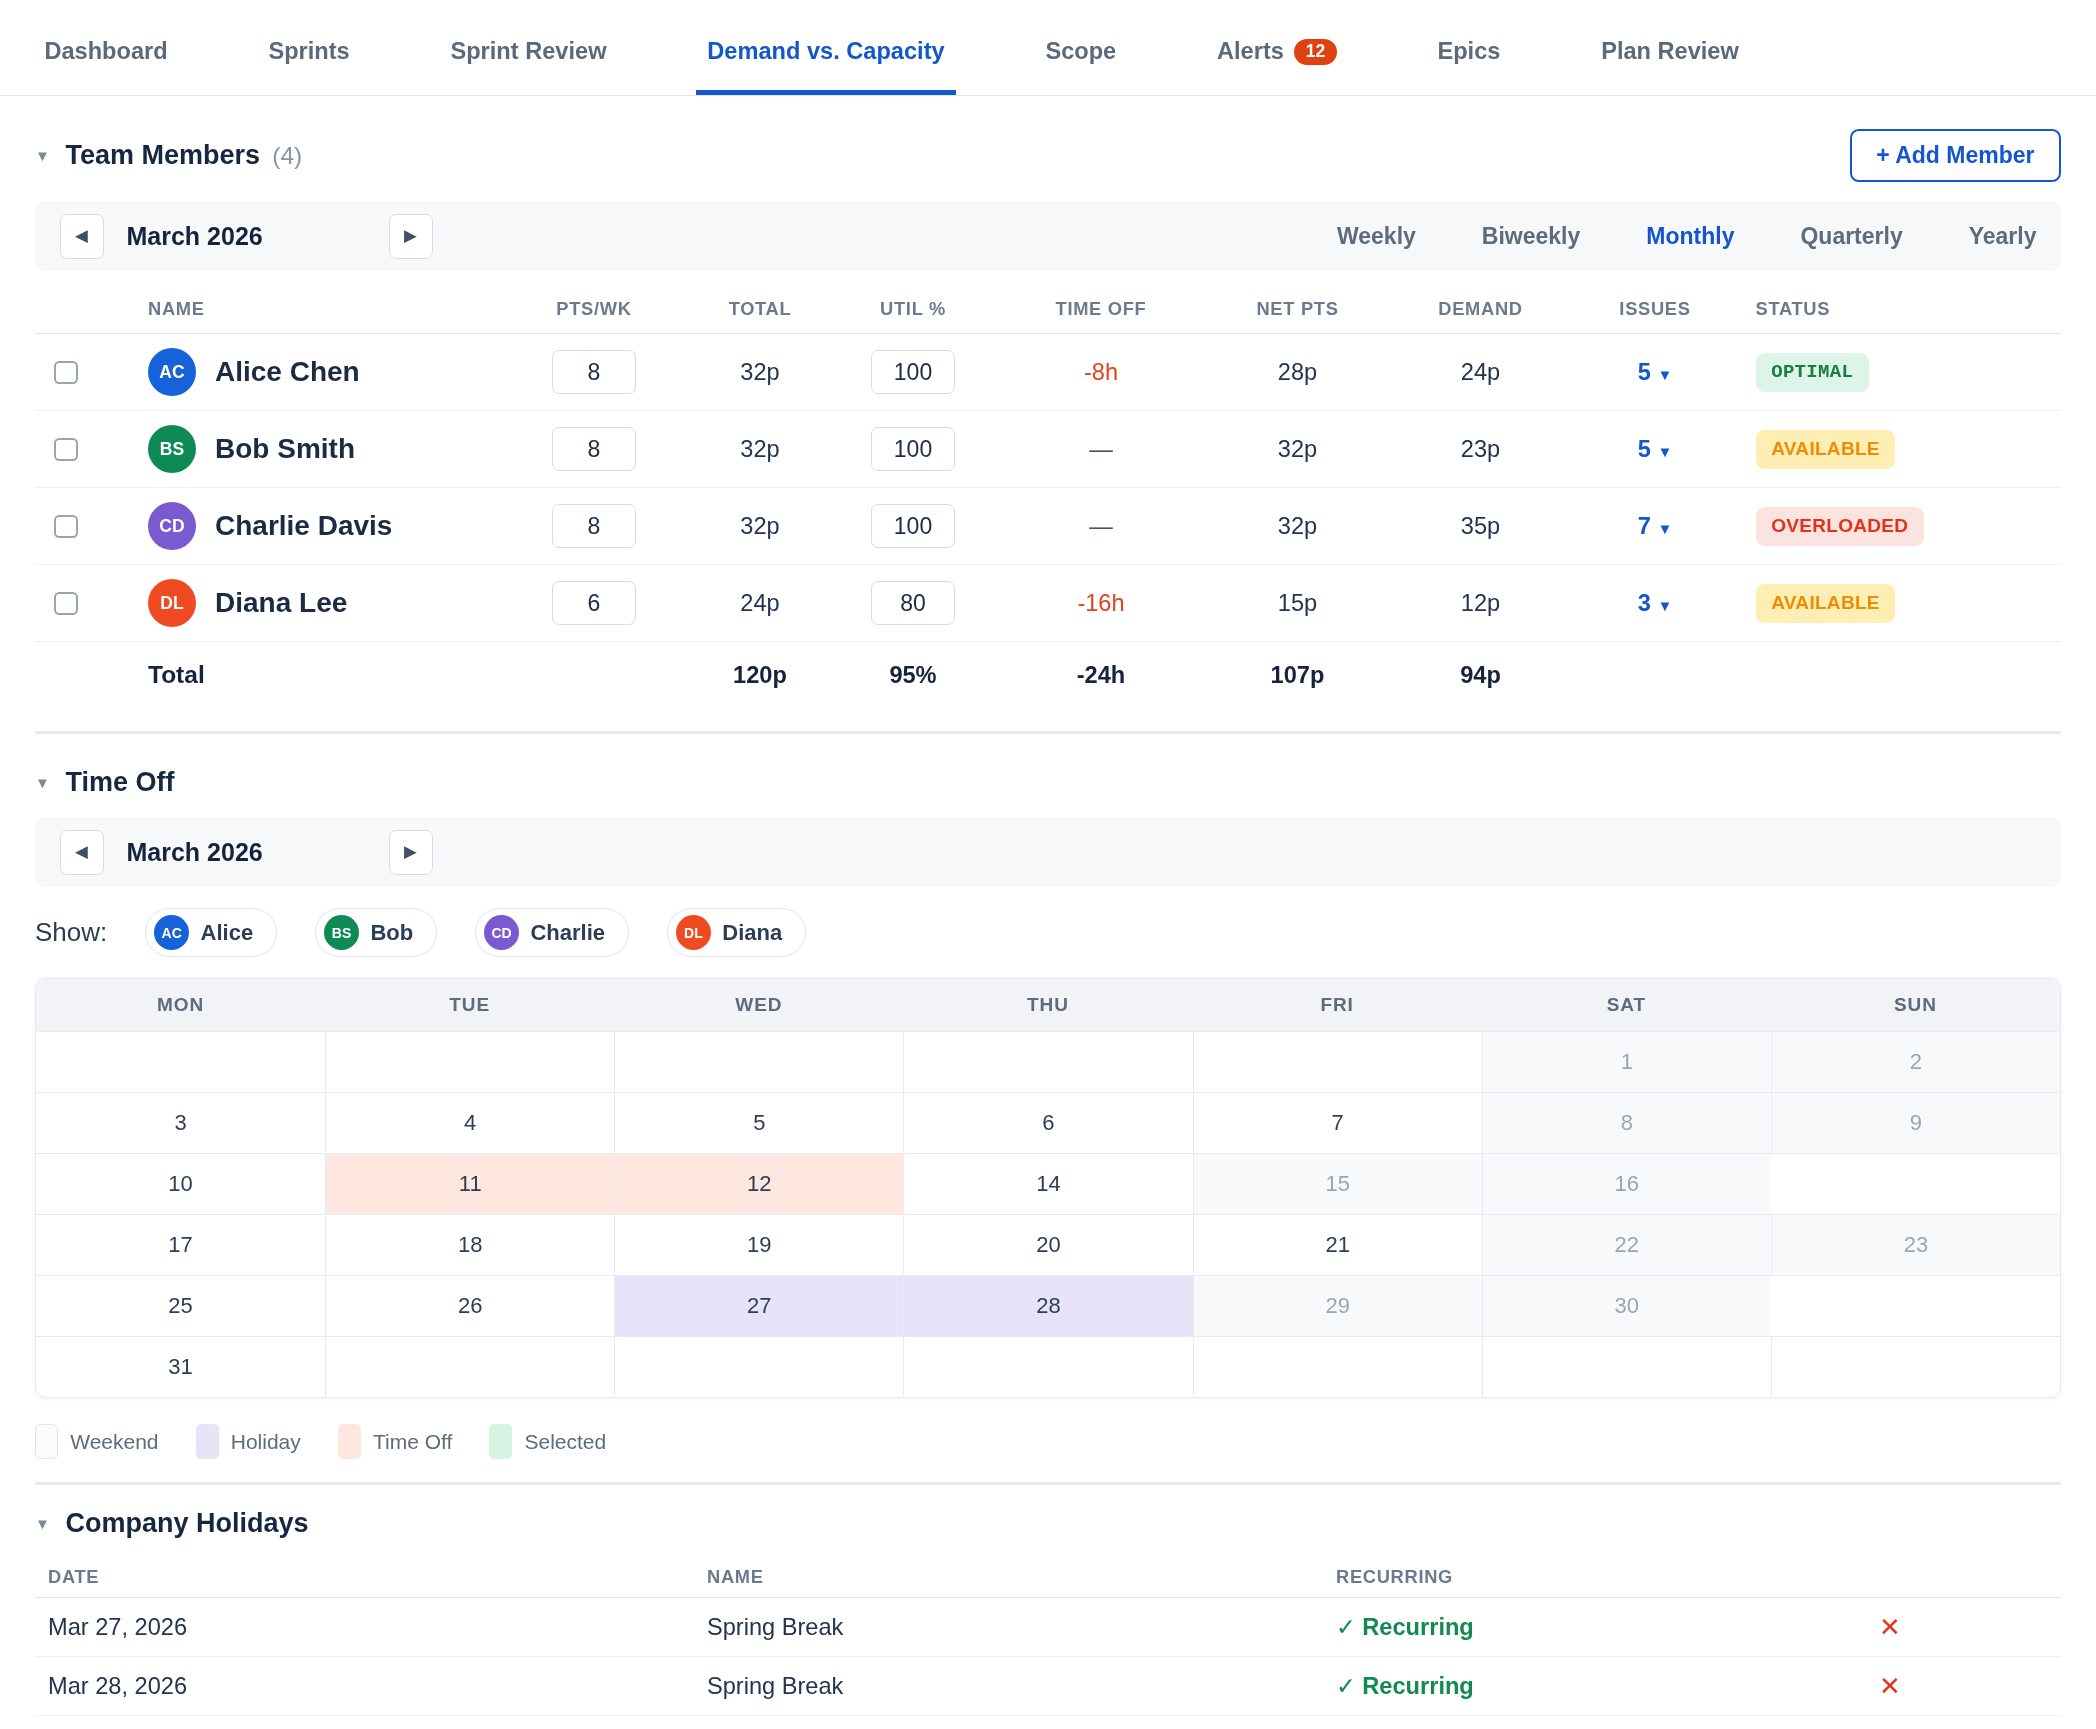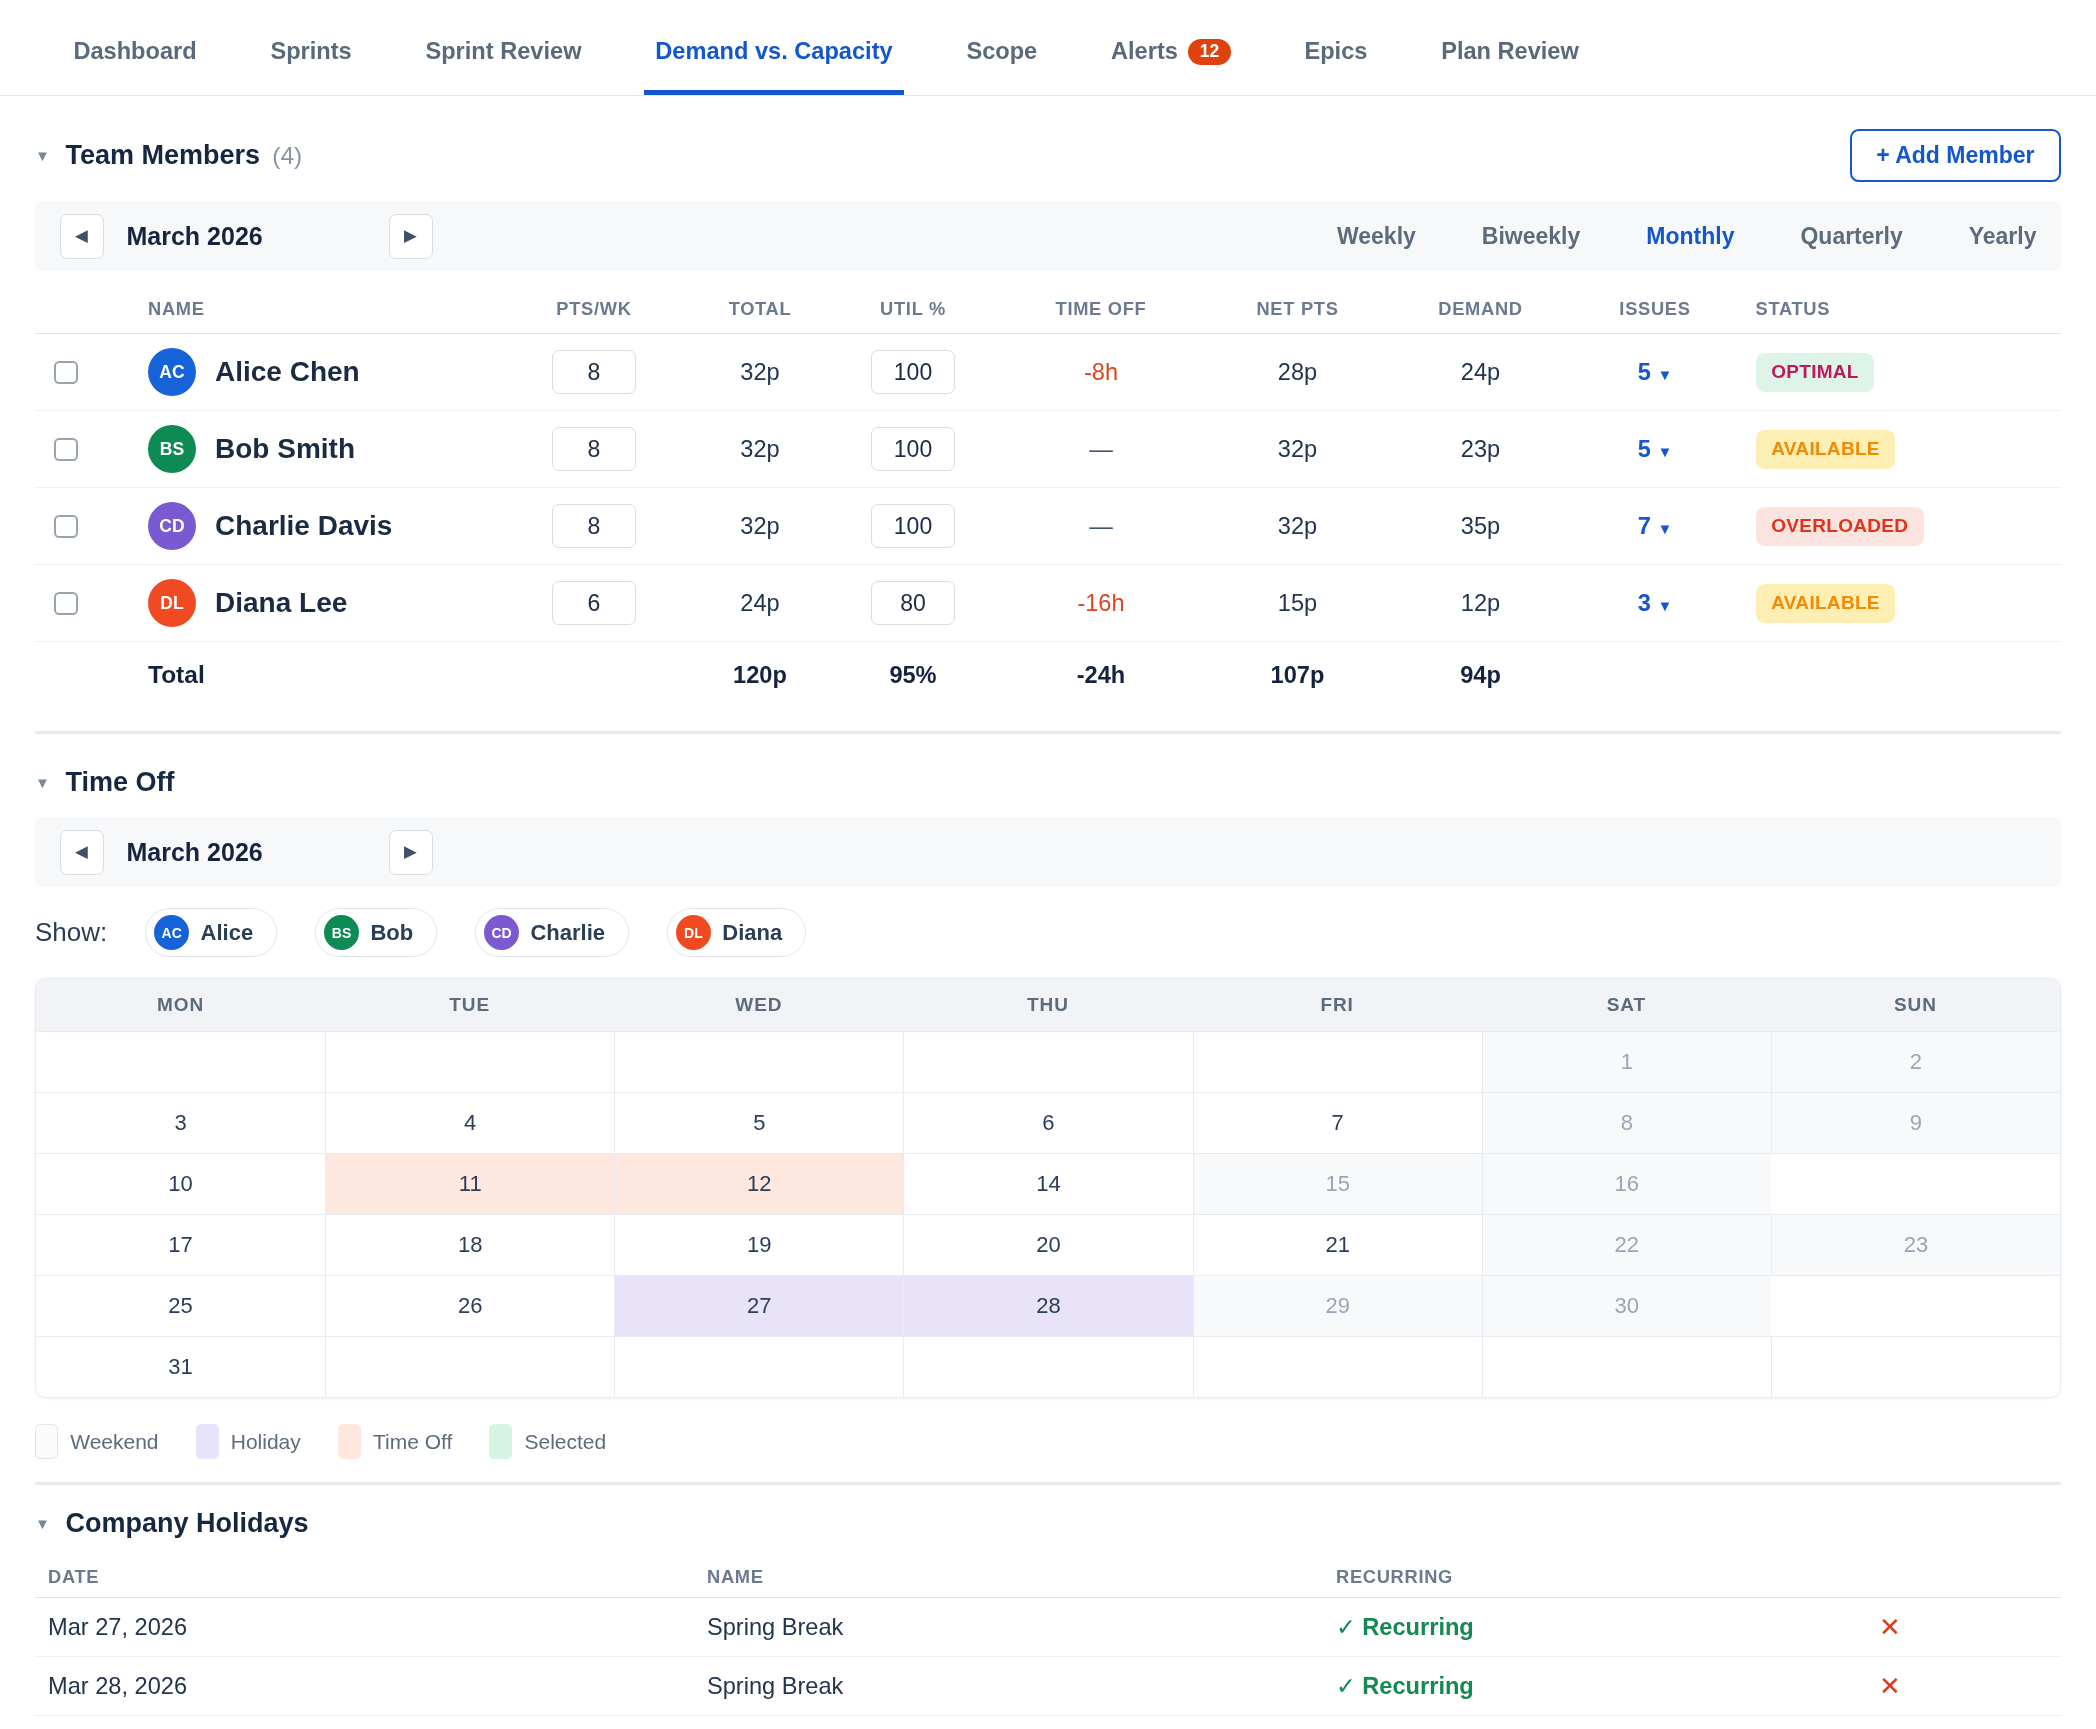--- a/index.html
+++ b/index.html
@@ -2,21 +2,21 @@
 <html style="font-size:14px"><head>
 <meta charset="utf-8">
 <style>
   * { margin:0; padding:0; box-sizing:border-box; }
   html,body { width:2096px; height:1729px; background:#ffffff;
     font-family:"Liberation Sans","DejaVu Sans",sans-serif; color:#22344f; overflow:hidden; }
 
   .content { padding:0 35px; }
 
   
-  .nav { display:flex; gap:51px; padding:26px 0 0 62px; border-bottom:1.7px solid #e4e7eb; }
+  .nav { display:flex; gap:78px; padding:26px 0 0 33px; border-bottom:1.7px solid #e4e7eb; }
   .nav-tab { font-size:23.6px; font-weight:600; color:#5a6a7c; padding:12.2px 11.4px 24.5px 11.4px;
     border-bottom:5.2px solid transparent; cursor:pointer; display:flex; align-items:center; gap:10.5px; }
   .nav-tab.active { color:#1456cd; border-bottom-color:#1456cd; font-weight:700; }
   .alert-badge { background:#e0420f; color:#fff; font-size:17.5px; font-weight:700;
     border-radius:873px; padding:4.4px 11.4px; line-height:1; }
 
   
   .section-head { display:flex; align-items:center; margin-top:33px; }
   .collapse-tri { font-size:15px; color:#7a8794; margin-right:15.7px; }
   .section-title { font-size:27px; font-weight:700; color:#162741; }
@@ -52,21 +52,21 @@
   .num-input { width:84px; height:44px; border:1.7px solid #d8dde3; border-radius:7px; background:#fff;
     font-size:23px; color:#1c2b44; text-align:center; font-family:inherit; display:block; margin:0 auto; }
   .val { font-size:23.6px; color:#22344f; text-align:center; }
   .neg { color:#e0441c; }
   .dash { color:#44566e; }
   .issues { color:#1456cd; font-weight:700; font-size:23.6px; text-align:center; cursor:pointer; }
   .issues .tri { font-size:15px; }
   .status-cell { padding-left:17.5px; }
   .badge { display:inline-block; font-size:19px; font-weight:700; padding:8.7px 15.7px;
     border-radius:8.7px; letter-spacing:0.3px; }
-  .badge-optimal { background:#def4e8; color:#be185d; }
+  .badge-optimal { background:#def4e8; color:#15803d;font-family:Liberation Mono, monospace; }
   .badge-available { background:#fdeeb4; color:#ef8b05; }
   .badge-overloaded { background:#fbe4df; color:#e0331a; }
   .total-row { height:66px; font-weight:700; color:#15233f; }
   .total-row .val { font-weight:700; color:#15233f; }
   .total-label { font-size:24.5px; padding-left:52px; }
 
   .section-divider { height:2.6px; background:#e8ebee; margin-top:23px; }
 
   
   .show-row { margin-top:21px; display:flex; align-items:center; gap:38px; }

